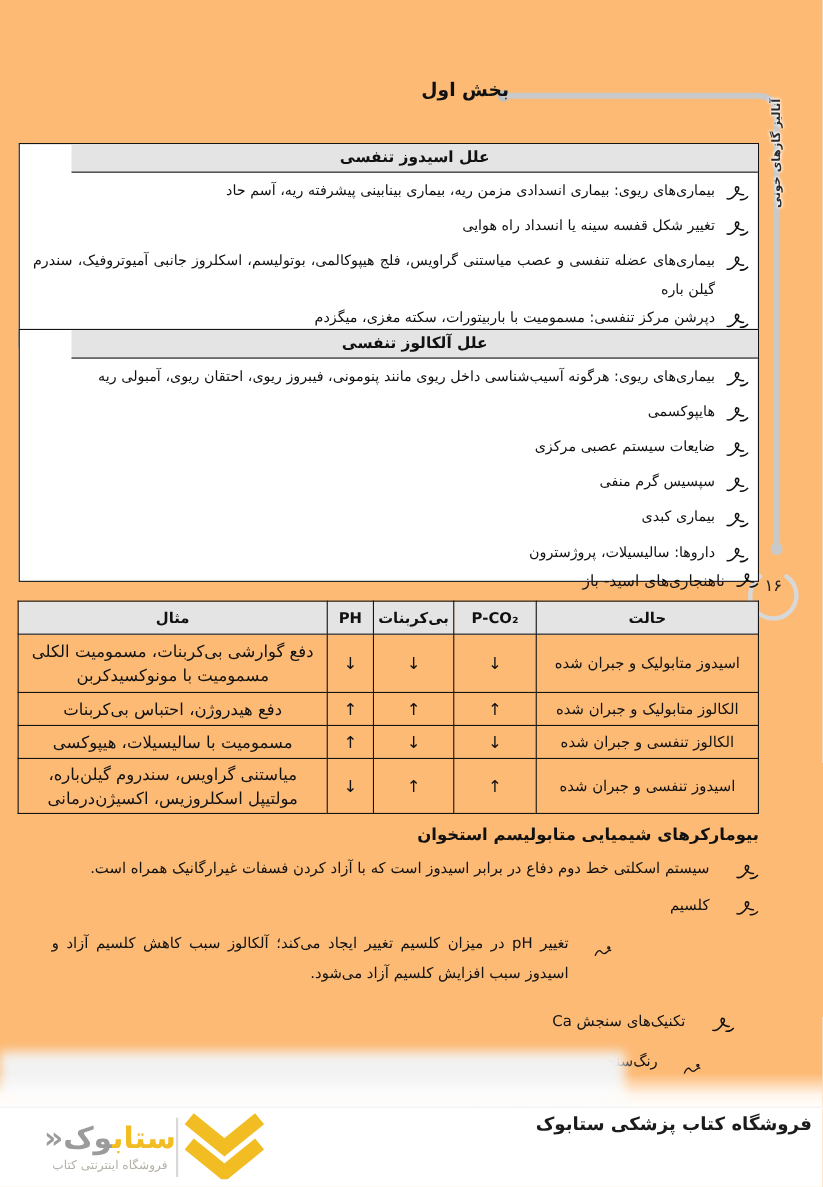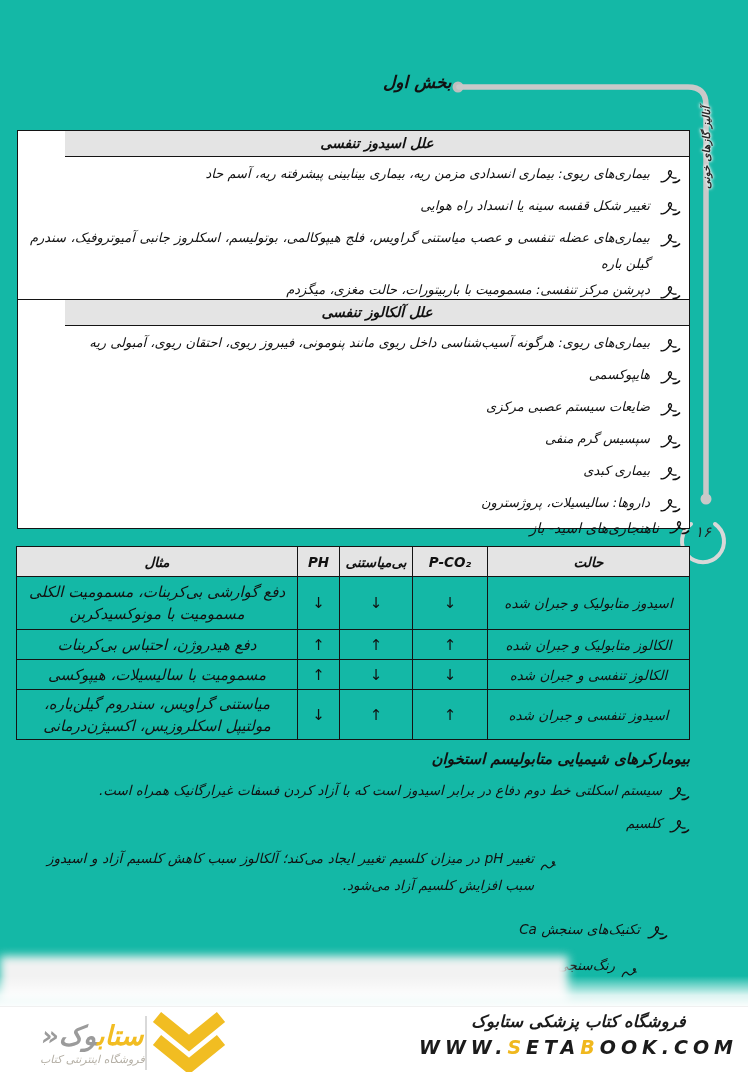--- a/index.html
+++ b/index.html
@@ -1,19 +1,19 @@
 <!DOCTYPE html>
 <html lang="fa"><head>
 <meta charset="utf-8">
 <style>
   * { box-sizing: border-box; margin: 0; padding: 0; }
   html,body { background:#fff; }
   body { font-family: "DejaVu Sans", "Liberation Sans", sans-serif; }
   .page { position: relative; width: 748px; height: 1079px; margin: 0 auto;
-          background: #14b8a6; overflow: hidden; direction: rtl; color: #111; font-style: italic; }
+          background: #fdba74; overflow: hidden; direction: rtl; color: #111; }
 
   
   .section-title { position: absolute; left: 383px; top: 72px;
                    font-size: 17px; font-weight: 700; }
   .connector-svg { position: absolute; inset: 0; width: 748px; height: 1079px;
                    pointer-events: none; }
   .side-tab { position: absolute; left: 700px; top: 189px;
               transform: rotate(-90deg); transform-origin: 0 0;
               width: max-content; font-size: 10.5px; font-weight: 700; color: #2a2a2a;
               letter-spacing: .5px; white-space: nowrap;
@@ -50,21 +50,21 @@
   .col-state { width: 202px; } .col-pco2 { width: 75px; }
   .col-bic { width: 73px; }   .col-ph { width: 42px; }
   .td-state { font-size: 13.5px; }
   .td-arrow { font-size: 15px; }
   .td-example { font-size: 15px; line-height: 22px; }
   .row-tall { height: 53px; } .row-short { height: 30px; } .row-mid { height: 50px; }
 
   
   .biomarkers { position: absolute; left: 47px; top: 750px; width: 643px; }
   .bm-heading { font-size: 15px; font-weight: 700; margin-bottom: 9px; }
-  .bm-item { display: flex; align-items: flex-start; gap: 6px; font-size: 13.5px;
+  .bm-item { display: flex; align-items: flex-start; gap: 23px; font-size: 13.5px;
              line-height: 27px; text-align: justify; text-align-last: right; }
   .bm-item .bullet { flex: 0 0 22px; margin-top: 6px; }
   .bm-item .bullet.sw { flex: 0 0 17px; margin-top: 9px; }
   .bm-lvl2  { margin-right: 133px; margin-top: 2px; }
   .bm-ca    { margin-right: 22px;  margin-top: 17px; }
   .bm-color { margin-right: 52px;  margin-top: 3px; }
   .bm-faded { margin-right: 76px;  margin-top: 2px; color: #6e6e6e; opacity: .45;
               filter: blur(1.1px); }
 
   
@@ -136,21 +136,21 @@
             </svg>
         </span>
         <span>بیماری‌های عضله تنفسی و عصب میاستنی گراویس، فلج هیپوکالمی، بوتولیسم، اسکلروز جانبی آمیوتروفیک، سندرم گیلن باره</span>
       </div>
       <div class="cause-item">
         <span class="bullet">
           <svg width="22" height="15" viewBox="0 0 22 15">
               <path d="M1.5 12.5 C4 13.5 7 12 9.5 9 C12 6 13.5 3 11.8 2 C10.2 1.2 8.8 3.2 10 5.5 C11.2 7.8 14.5 9.5 17.5 9 M13.5 13.5 C16.5 13.8 19.5 12.5 21 10.5" fill="none" stroke="#111" stroke-width="1.4"></path>
             </svg>
         </span>
-        <span>دپرشن مرکز تنفسی: مسمومیت با باربیتورات، حالت مغزی، میگزدم</span>
+        <span>دپرشن مرکز تنفسی: مسمومیت با باربیتورات، سکته مغزی، میگزدم</span>
       </div>
     </div>
   </div>
 
   <div class="cause-box box-alkalosis">
     <div class="box-head">علل آلکالوز تنفسی</div>
     <div class="box-body">
       <div class="cause-item">
         <span class="bullet">
           <svg width="22" height="15" viewBox="0 0 22 15">
@@ -216,21 +216,21 @@
       <col class="col-state">
         <col class="col-pco2">
         <col class="col-bic">
       <col class="col-ph">
         <col>
     </colgroup>
     <thead>
       <tr>
         <th>حالت</th>
         <th>P-CO₂</th>
-        <th>بی‌میاستنی</th>
+        <th>بی‌کربنات</th>
         <th>PH</th>
         <th>مثال</th>
       </tr>
     </thead>
     <tbody>
       <tr class="row-tall">
         <td class="td-state">اسیدوز متابولیک و جبران شده</td>
         <td class="td-arrow">↓</td>
         <td class="td-arrow">↓</td>
         <td class="td-arrow">↓</td>
@@ -333,19 +333,16 @@
       <span>
         <svg width="84" height="62" viewBox="0 0 84 62">
           <polyline points="10,7 42,33 74,7" stroke="#f1bd22" stroke-width="13" fill="none"></polyline>
           <polyline points="10,30 42,56 74,30" stroke="#f1bd22" stroke-width="13" fill="none"></polyline>
         </svg>
       </span>
     </div>
 
     <div class="footer-right">
       <div class="store-title">فروشگاه کتاب پزشکی ستابوک</div>
-      <div class="store-url">
-        <span>WWW.</span><span class="u-gold">S</span><span>ETA</span><span class="u-gold">B</span><span>OOK.COM</span>
-      </div>
     </div>
   </div>
 
 </div>
 
 </body></html>

